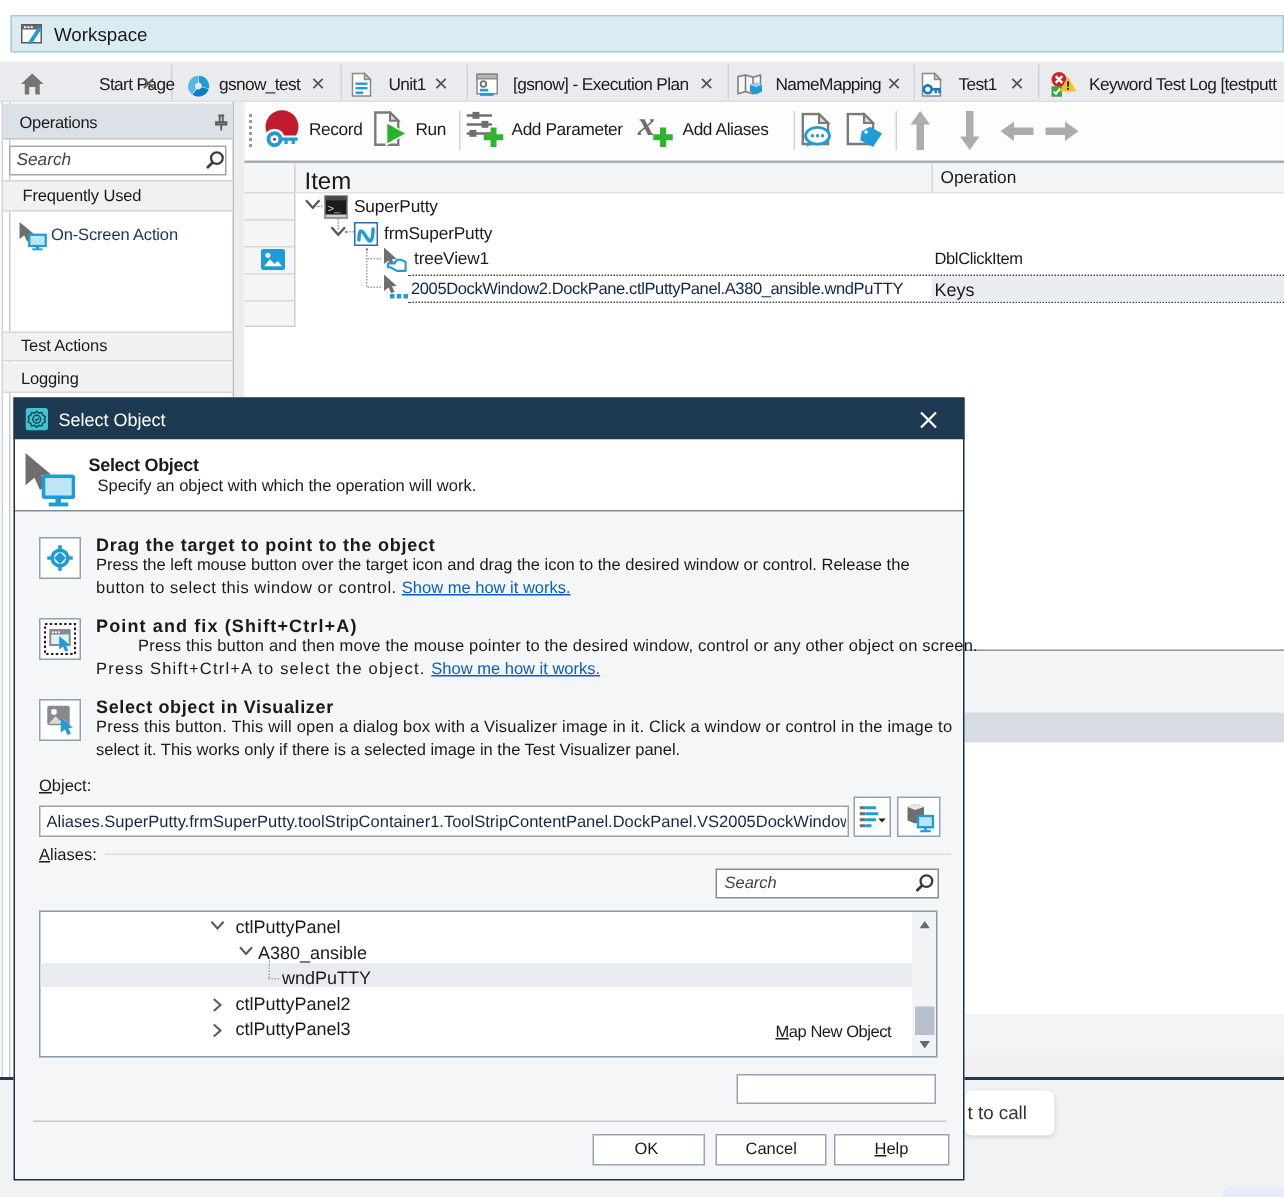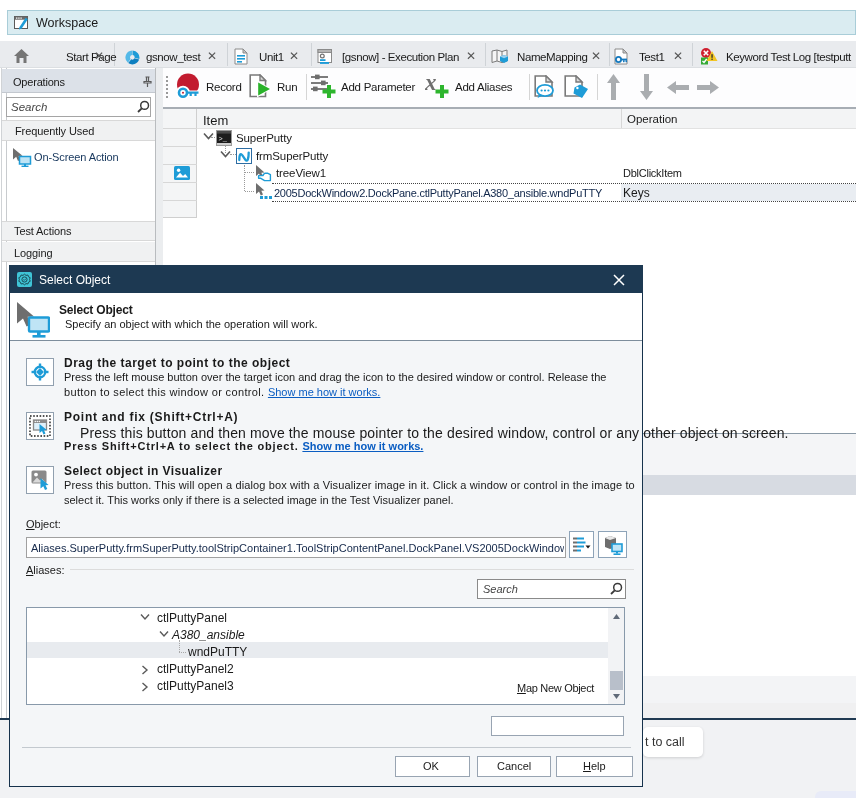--- a/index.html
+++ b/index.html
@@ -260,21 +260,21 @@
 <div class="abs" style="left:174px;top:166px;">
 <svg width="16" height="14" viewBox="0 0 16 14">
       <rect width="16" height="14" rx="1.5" fill="#1e9cd7"></rect>
       <circle cx="4.6" cy="4.2" r="1.7" fill="#fff"></circle>
       <path d="M2 11.5 L6 6.8 L9 10 L11.2 8 L14 11.5 Z" fill="#fff"></path>
     </svg>
 </div>
 
 <div class="abs" style="left:197px;top:128px;width:659px;height:1px;background:#e2e2e2;"></div>
 <div class="abs" style="left:621px;top:109px;width:1px;height:19px;background:#d7d7d7;"></div>
-<div class="abs txt" style="left:203px;top:113px;font-size:13px;">Item</div>
+<div class="abs txt" style="left:203px;top:113px;font-size:16px;">Item</div>
 <div class="abs txt" style="left:627px;top:113px;font-size:11.5px;">Operation</div>
 
 <div class="abs" style="left:203px;top:132px;">
 <svg width="11" height="8" viewBox="0 0 11 8">
       <path d="M1 1.5 L5.5 6.5 L10 1.5" stroke="#5a5a5a" stroke-width="1.6" fill="none"></path>
     </svg>
 </div>
 <div class="abs" style="left:216px;top:130px;">
 <svg width="16" height="16" viewBox="0 0 16 16">
       <rect x="0.5" y="0.5" width="15" height="15" fill="#1c1c1c" stroke="#9a9a9a"></rect>
@@ -391,22 +391,22 @@
 <rect x="1" y="1" width="20" height="20" fill="none" stroke="#1a1a1a" stroke-width="1.4" stroke-dasharray="1.6 1.6"></rect>
 <rect x="4.5" y="5" width="13" height="10" fill="#dff0fa" stroke="#8a8a8a" stroke-width="1.3"></rect>
 <rect x="4.5" y="5" width="13" height="3" fill="#8a8a8a"></rect>
 <circle cx="6.3" cy="6.5" r="0.7" fill="#fff"></circle>
       <circle cx="8.3" cy="6.5" r="0.7" fill="#fff"></circle>
       <circle cx="10.3" cy="6.5" r="0.7" fill="#fff"></circle>
 <path d="M10.5 9 L10.5 18 L13 16 L14.5 19.5 L16.5 18.6 L15 15.3 L17.8 15.1 Z" fill="#1e9cd7"></path>
 </svg>
 </div>
 <div class="abs txt" style="left:64px;top:410px;font-size:12px;font-weight:bold;letter-spacing:0.75px;">Point and fix (Shift+Ctrl+A)</div>
-<div class="abs txt" style="left:60px;top:425px;font-size:14px;letter-spacing:0.13px;padding-left:20px;">Press this button and then move the mouse pointer to the desired window, control or any other object on screen.</div>
-<div class="abs txt" style="left:64px;top:440px;font-size:11px;font-weight:bold;"><span style="letter-spacing:0.8px;">Press Shift+Ctrl+A to select the object. </span><span style="color:#0a5dc2;text-decoration:underline;">Show me how it works.</span></div>
+<div class="abs txt" style="left:72px;top:425px;font-size:11px;letter-spacing:0.13px;padding-left:20px;">Press this button and then move the mouse pointer to the desired window, control or any other object on screen.</div>
+<div class="abs txt" style="left:64px;top:440px;font-size:11px;"><span style="letter-spacing:0.8px;">Press Shift+Ctrl+A to select the object. </span><span style="color:#0a5dc2;text-decoration:underline;">Show me how it works.</span></div>
 
 <div class="abs" style="left:26px;top:466px;width:28px;height:28px;background:#fff;border:1px solid #91a0af;"></div>
 <div class="abs" style="left:31px;top:470px;">
 <svg width="20" height="20" viewBox="0 0 20 20">
 <rect x="0.5" y="0.5" width="15" height="13" rx="1.5" fill="#8a8a8a"></rect>
 <circle cx="5" cy="4.6" r="1.9" fill="#fff"></circle>
 <path d="M1.5 12.5 L6 7.5 L9 10.5 L11 8.8 L14.5 12.5 L1.5 12.5 Z" fill="#d9d9d9"></path>
 <path d="M9.5 8 L9.5 18.5 L12.3 16.2 L14 20 L16.3 19 L14.6 15.3 L17.6 15.1 Z" fill="#1e9cd7"></path>
 </svg>
 </div>
@@ -461,21 +461,21 @@
     <svg width="10" height="8" viewBox="0 0 10 8">
       <path d="M1 1.5 L5 6 L9 1.5" stroke="#5a5a5a" stroke-width="1.4" fill="none"></path>
     </svg>
   </div>
 <div class="abs txt" style="left:157px;top:611px;font-size:12px;">ctlPuttyPanel</div>
 <div class="abs" style="left:159px;top:630px;">
     <svg width="10" height="8" viewBox="0 0 10 8">
       <path d="M1 1.5 L5 6 L9 1.5" stroke="#5a5a5a" stroke-width="1.4" fill="none"></path>
     </svg>
   </div>
-<div class="abs txt" style="left:172px;top:628px;font-size:12px;font-style:italic;">A380_ansible</div>
+<div class="abs txt" style="left:172px;top:628px;font-size:12px;">A380_ansible</div>
 <div class="abs" style="left:179px;top:640px;width:1px;height:12px;border-left:1px dotted #a8a8a8;"></div>
 <div class="abs" style="left:179px;top:652px;width:7px;height:1px;border-top:1px dotted #a8a8a8;"></div>
 <div class="abs txt" style="left:188px;top:645px;font-size:12px;">wndPuTTY</div>
 <div class="abs" style="left:141px;top:665px;">
     <svg width="8" height="10" viewBox="0 0 8 10">
       <path d="M1.5 1 L6 5 L1.5 9" stroke="#5a5a5a" stroke-width="1.4" fill="none"></path>
     </svg>
   </div>
 <div class="abs txt" style="left:157px;top:662px;font-size:12px;">ctlPuttyPanel2</div>
 <div class="abs" style="left:141px;top:682px;">

